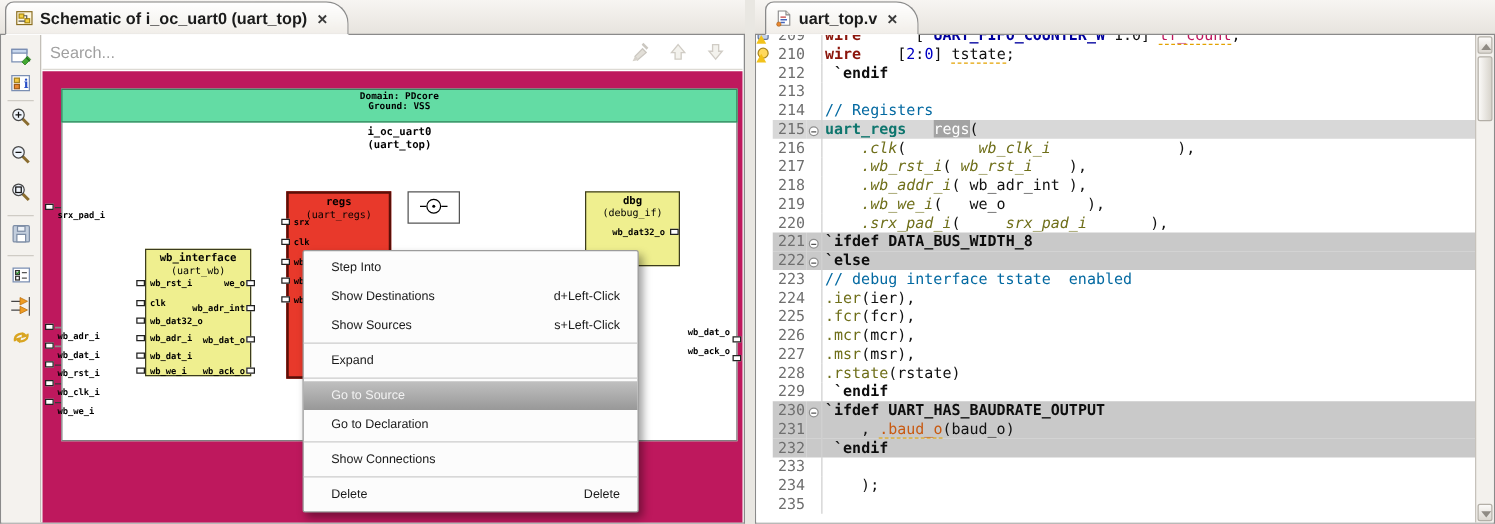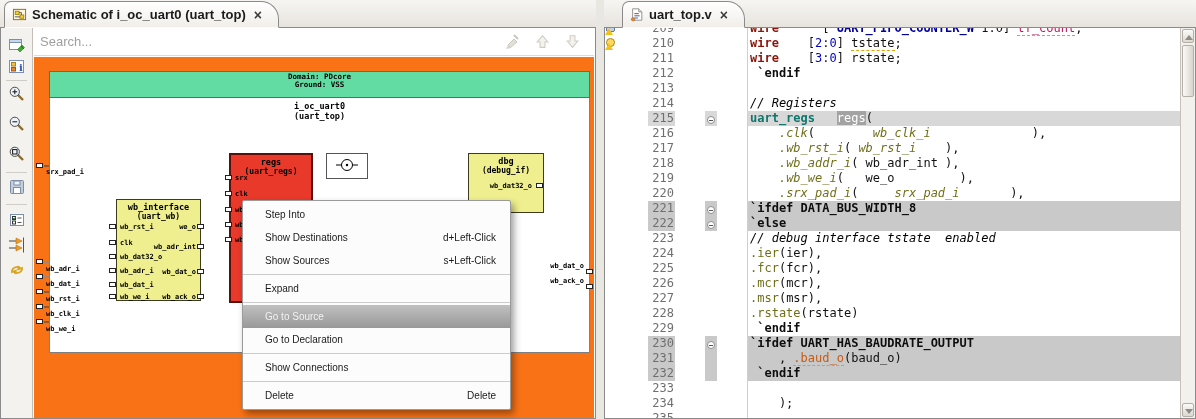--- a/index.html
+++ b/index.html
@@ -25,63 +25,63 @@
   .tsep { position:absolute; left:5px; width:21px; height:1px; background:#cfccc5; }
 
   
   .search-row { position:absolute; left:33px; top:0; right:1px; height:28px; background:#fff;
                 border-bottom:1px solid #dddad4; display:flex; align-items:center; z-index:1; }
   .search-input { flex:1; border:none; outline:none; font-size:13px; color:#333; padding-left:6px; background:transparent; font-family:"Liberation Sans",sans-serif; }
   .search-input::placeholder { color:#a0a0a0; }
   .search-act { width:17px; height:17px; margin-right:13px; opacity:.85; }
 
   
-  .canvas { position:absolute; left:33px; top:29px; right:1px; bottom:0; background:#f97316; overflow:hidden; }
+  .canvas { position:absolute; left:33px; top:29px; right:1px; bottom:0; background:#be185d; overflow:hidden; }
   .canvas * { font-family:"DejaVu Sans Mono",monospace; }
   .frame { position:absolute; left:15px; top:14px; width:541px; height:282px; background:#fff; border:1px solid #7f7f7f; }
   .dom-hdr { position:absolute; left:15px; top:14px; width:541px; height:27px; background:var(--c-green,#63dca4);
              border:1px solid #35845c; text-align:center; font-size:7.5px; line-height:8.4px; font-weight:bold; color:#000; padding-top:1px; }
   .inst-name { position:absolute; left:15px; width:541px; text-align:center; font-size:8.5px; font-weight:bold; color:#000; }
   .sch-label { position:absolute; font-size:7px; font-weight:bold; color:#000; white-space:nowrap; }
   .psq { position:absolute; width:7px; height:5px; background:#fff; border:1px solid #222; }
   .blk { position:absolute; border:1px solid #3c3c1e; text-align:center; }
   .blk-title { font-size:8.5px; font-weight:bold; margin-top:2px; }
-  .blk-sub { font-size:8px; font-weight:bold; }
+  .blk-sub { font-size:8px; font-weight:normal; }
   .wires { position:absolute; left:0; top:0; }
   .wires path { fill:none; }
   .wires .wb { stroke:#8a8a8a; stroke-width:1.4; }
   .wires .wn { stroke:#3a3a3a; stroke-width:1; }
 
   
   .ctx-menu { position:absolute; left:241px; top:172px; width:269px; background:#fcfcfc;
               border:1px solid #9b9b9b; border-radius:2px; padding:2px 0;
               box-shadow:3px 4px 7px rgba(0,0,0,.38); z-index:20; font-size:10px; color:#1a1a1a; }
   .mi { display:flex; justify-content:space-between; align-items:center; gap:24px; padding:3px 14px 3px 22px; line-height:17px; }
   .mi-hl { background:linear-gradient(#c0c0c0,#989898); color:#f2f2f2; }
   .msep { border-top:1px solid #cbcbcb; margin:2px 0; }
 
   
   .editor { position:absolute; left:0; top:0; right:15px; bottom:0; overflow:hidden; background:#fff; }
   .ed-lines { margin-top:-7px; }
-  .cl { display:flex; height:15px; white-space:pre; font:12px/15px "DejaVu Sans Mono",monospace;gap:30px; }
+  .cl { display:flex; height:15px; white-space:pre; font:12px/15px "DejaVu Sans Mono",monospace; }
   .cl-mk   { flex:none; width:13px; background:#fff; position:relative; }
   .cl-num  { flex:none; width:27px; text-align:right; color:#6f6f6f; padding-right:1px; }
   .cl-fold { flex:none; width:12px; text-align:center; }
   .cl-code { flex:1; border-left:1px solid #cfcfcf; padding-left:2px; color:#111; }
   .row-hl   .cl-num, .row-hl   .cl-fold, .row-hl   .cl-code { background:#d8d8d8; }
   .row-gray .cl-num, .row-gray .cl-fold, .row-gray .cl-code { background:var(--c-inactive,#c9c9c9); }
   .fold-i { display:inline-block; width:8px; height:8px; border:1px solid #8f8f8f; border-radius:50%; background:#fff; position:relative; top:2px; }
   .fold-i::after { content:""; position:absolute; left:1px; right:1px; top:3px; height:1px; background:#555; }
   .tk-kw   { color:#8b150b; font-weight:bold; }
   .tk-dir  { color:#0d0d0d; font-weight:bold; }
   .tk-num  { color:#0000c4; }
   .tk-navy { color:#00009e; font-weight:bold; }
   .tk-navyu{ color:#be185d; border-bottom:1px dashed #e3a200; }
   .tk-warn { color:#111;   border-bottom:1px dashed #e3a200; }
-  .tk-cmt  { color:#000000; font-style:italic; }
+  .tk-cmt  { color:#0369a1; }
   .tk-type { color:#0f766e; font-weight:bold; }
   .tk-occ  { background:#a3a3a3; color:#fff; }
   .tk-port, .tk-sig { color:#6f6f1a; font-style:italic; }
   .tk-ol   { color:#6f6f1a; }
   .tk-org  { color:#c85a12; border-bottom:1px dashed #e3a200; }
   .mk { position:absolute; left:1px; top:2px; width:11px; height:11px; }
   .mk-a::before { content:""; position:absolute; inset:0 2px 2px 0; background:#c4d2ea; border:1px solid #61759c; border-radius:2px; }
   .mk-a::after, .mk-b::after { content:""; position:absolute; left:-1px; bottom:-1px; width:0; height:0;
       border-left:4px solid transparent; border-right:4px solid transparent; border-bottom:7px solid #f2c21b; }
   .mk-b::before { content:""; position:absolute; inset:0 2px 2px 0; background:#ffd95e; border:1px solid #a8851f; border-radius:50%; }
@@ -319,39 +319,38 @@
         <div class="mi">
           <span class="mi-label">Delete</span>
           <span class="mi-accel">Delete</span>
         </div>
       </div>
   </div>
 </div>
 
 <div class="panel panel-right">
   <div class="tabstrip">
-    <div class="tab" style="left:18px;">
+    <div class="tab" style="left:8px;">
       <svg width="14" height="15" viewBox="0 0 16 16">
           <path d="M3 1.5 h7 l3.5 3.5 v9.5 h-10.5 z" fill="#fff" stroke="#888"></path>
           <path d="M10 1.5 v3.5 h3.5" fill="#e8e4dc" stroke="#888"></path>
           <line x1="5" y1="7" x2="10" y2="7" stroke="#c04040" stroke-width="1.2"></line>
           <line x1="5" y1="9.5" x2="11" y2="9.5" stroke="#4466bb" stroke-width="1.2"></line>
           <line x1="5" y1="12" x2="9" y2="12" stroke="#4466bb" stroke-width="1.2"></line>
           <circle cx="3.5" cy="13.5" r="2" fill="#e88730" stroke="#9c5a1a" stroke-width=".5"></circle>
         </svg>
       <span>uart_top.v</span>
       <span class="tab-close">×</span>
     </div>
   </div>
   <div class="panel-content">
     <div class="editor">
       <div class="ed-lines" id="ed-lines">
           <div class="cl"><span class="cl-mk"><span class="mk mk-a"></span></span><span class="cl-num">209</span><span class="cl-fold"></span><span class="cl-code"><span class="tk-kw">wire</span><span class="tk-pl">      [ </span><span class="tk-navy">UART_FIFO_COUNTER_W</span><span class="tk-pl"> 1:0] </span><span class="tk-navyu">tf_count</span><span class="tk-pl">;</span></span></div>
           <div class="cl"><span class="cl-mk"><span class="mk mk-b"></span></span><span class="cl-num">210</span><span class="cl-fold"></span><span class="cl-code"><span class="tk-kw">wire</span><span class="tk-pl">    [</span><span class="tk-num">2</span><span class="tk-pl">:</span><span class="tk-num">0</span><span class="tk-pl">] </span><span class="tk-warn">tstate</span><span class="tk-pl">;</span></span></div>
-          <div class="cl"><span class="cl-mk"></span><span class="cl-num">211</span><span class="cl-fold"></span><span class="cl-code"><span class="tk-kw">wire</span><span class="tk-pl">    [</span><span class="tk-num">3</span><span class="tk-pl">:</span><span class="tk-num">0</span><span class="tk-pl">] </span><span class="tk-pl">rstate;</span></span></div>
           <div class="cl"><span class="cl-mk"></span><span class="cl-num">212</span><span class="cl-fold"></span><span class="cl-code"><span class="tk-pl"> </span><span class="tk-dir">`endif</span></span></div>
           <div class="cl"><span class="cl-mk"></span><span class="cl-num">213</span><span class="cl-fold"></span><span class="cl-code"></span></div>
           <div class="cl"><span class="cl-mk"></span><span class="cl-num">214</span><span class="cl-fold"></span><span class="cl-code"><span class="tk-cmt">// Registers</span></span></div>
           <div class="cl row-hl"><span class="cl-mk"></span><span class="cl-num">215</span><span class="cl-fold"><span class="fold-i"></span></span><span class="cl-code"><span class="tk-type">uart_regs</span><span class="tk-pl">   </span><span class="tk-occ">regs</span><span class="tk-pl">(</span></span></div>
           <div class="cl"><span class="cl-mk"></span><span class="cl-num">216</span><span class="cl-fold"></span><span class="cl-code"><span class="tk-pl">    </span><span class="tk-port">.clk</span><span class="tk-pl">(</span><span class="tk-pl">        </span><span class="tk-sig">wb_clk_i</span><span class="tk-pl">              </span><span class="tk-pl">),</span></span></div>
           <div class="cl"><span class="cl-mk"></span><span class="cl-num">217</span><span class="cl-fold"></span><span class="cl-code"><span class="tk-pl">    </span><span class="tk-port">.wb_rst_i</span><span class="tk-pl">( </span><span class="tk-sig">wb_rst_i</span><span class="tk-pl">    </span><span class="tk-pl">),</span></span></div>
           <div class="cl"><span class="cl-mk"></span><span class="cl-num">218</span><span class="cl-fold"></span><span class="cl-code"><span class="tk-pl">    </span><span class="tk-port">.wb_addr_i</span><span class="tk-pl">( </span><span class="tk-pl">wb_adr_int</span><span class="tk-pl"> </span><span class="tk-pl">),</span></span></div>
           <div class="cl"><span class="cl-mk"></span><span class="cl-num">219</span><span class="cl-fold"></span><span class="cl-code"><span class="tk-pl">    </span><span class="tk-port">.wb_we_i</span><span class="tk-pl">(   </span><span class="tk-pl">we_o</span><span class="tk-pl">         </span><span class="tk-pl">),</span></span></div>
           <div class="cl"><span class="cl-mk"></span><span class="cl-num">220</span><span class="cl-fold"></span><span class="cl-code"><span class="tk-pl">    </span><span class="tk-port">.srx_pad_i</span><span class="tk-pl">(     </span><span class="tk-sig">srx_pad_i</span><span class="tk-pl">       </span><span class="tk-pl">),</span></span></div>
           <div class="cl row-gray"><span class="cl-mk"></span><span class="cl-num">221</span><span class="cl-fold"><span class="fold-i"></span></span><span class="cl-code"><span class="tk-dir">`ifdef</span><span class="tk-pl"> </span><span class="tk-dir">DATA_BUS_WIDTH_8</span></span></div>

